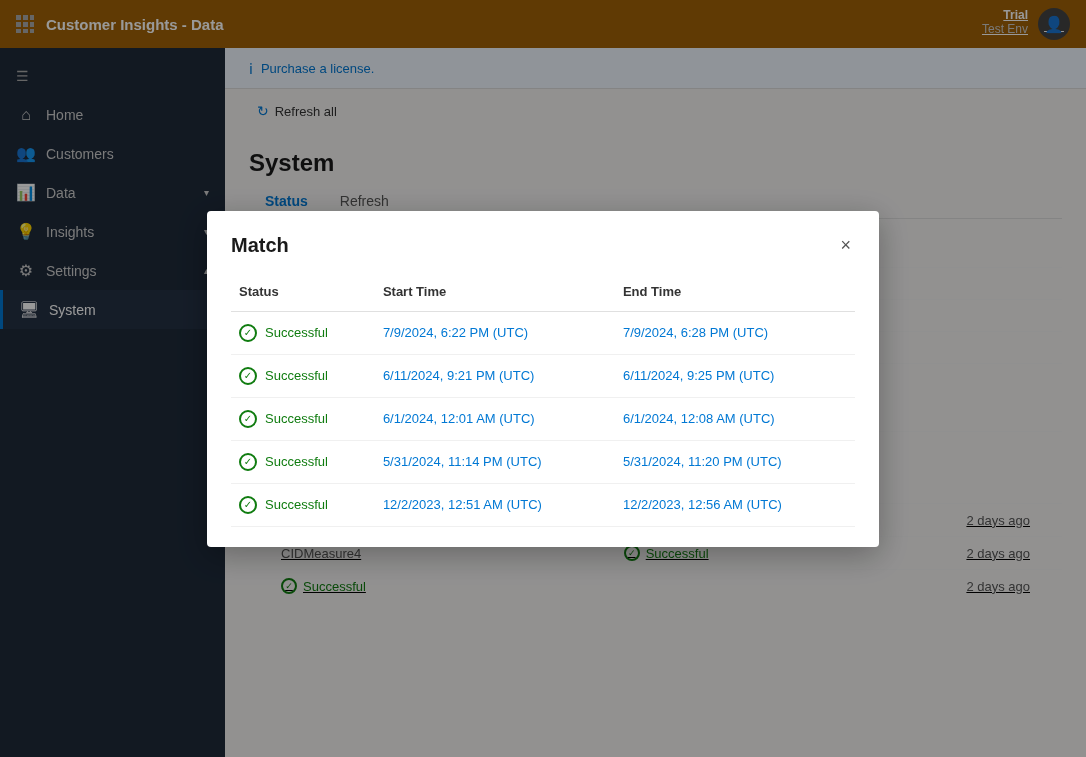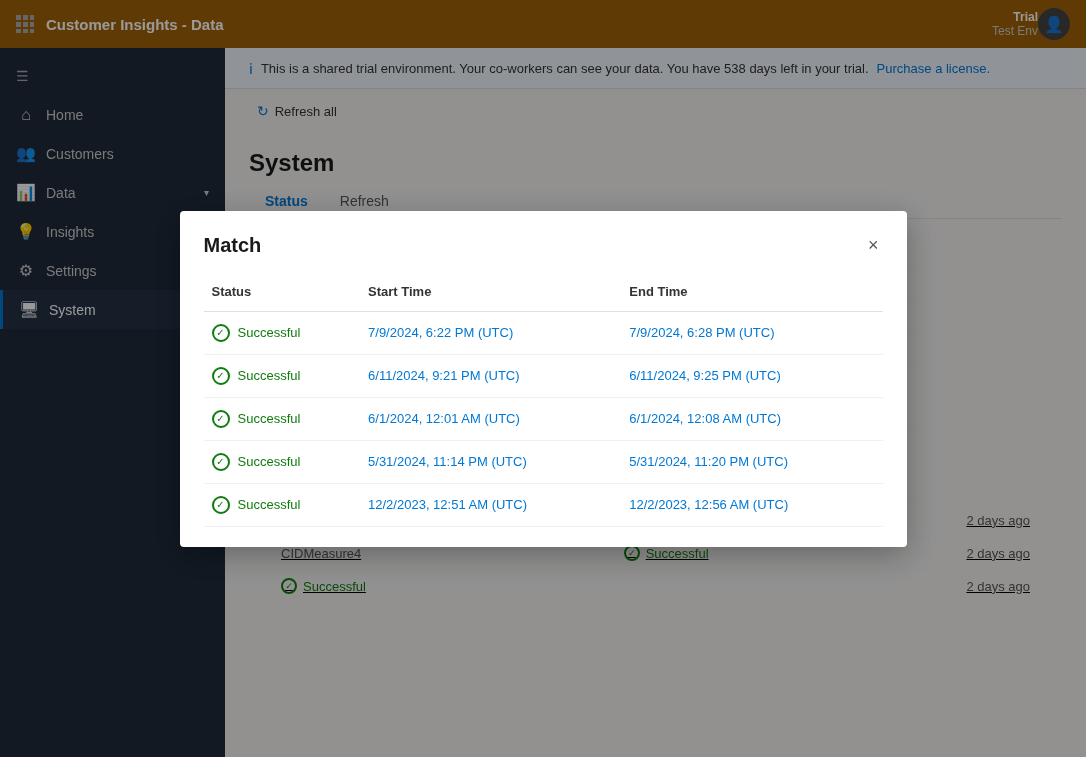--- a/index.html
+++ b/index.html
@@ -12,21 +12,21 @@
       height: 48px;
       display: flex;
       align-items: center;
       padding: 12px 16px;
       gap: 12px;
       flex-shrink: 0;
       z-index: 10;
     }
     .topbar-grid-icon { color: #aaa; cursor: pointer; display: flex; align-items: center; }
     .topbar-title { color: white; font-size: 15px; font-weight: 600; flex: 1; }
-    .topbar-user { display: flex; align-items: center; margin-left: auto; }
+    .topbar-user { display: flex; gap: 10px; margin-left: auto; text-decoration: underline; }
     .topbar-user-info { text-align: right; }
     .topbar-user-info .trial { font-size: 12px; font-weight: 700; color: white; }
     .topbar-user-info .env { font-size: 12px; color: #ccc; }
     .topbar-avatar { width: 32px; height: 32px; background: #444; border-radius: 50%; display: flex; align-items: center; justify-content: center; color: #ccc; font-size: 16px; }
 
     
     .app-body { display: flex; flex: 1; overflow: hidden; }
 
     
     .sidebar {
@@ -113,21 +113,21 @@
     .modal-overlay {
       position: fixed; top: 0; left: 0; right: 0; bottom: 0;
       background: rgba(0,0,0,0.4);
       display: flex; align-items: center; justify-content: center;
       z-index: 100;
     }
 
     
     .modal {
       background: white;
-      width: 727px;
+      width: 672px;
       max-height: 500px;
       border-radius: 4px;
       box-shadow: 0 8px 32px rgba(0,0,0,0.3);
       display: flex;
       flex-direction: column;
     }
     .modal-header {
       display: flex; align-items: center; justify-content: space-between;
       padding: 20px 24px 16px;
       border-bottom: none;
@@ -231,21 +231,20 @@
     <div class="sidebar-item active">
       <span class="item-icon">🖥</span>
       <span>System</span>
     </div>
   </div>
 
   <div class="main-content">
 
     <div class="banner">
       <span class="banner-icon">ℹ</span>
-      <span>This is a shared trial environment. Your co-workers can see your data. You have 538 days left in your trial.</span>
       <a href="#">Purchase a license.</a>
     </div>
 
     <div class="toolbar">
       <button class="toolbar-btn">
         <span class="refresh-icon">↻</span>
         <span>Refresh all</span>
       </button>
     </div>
 

